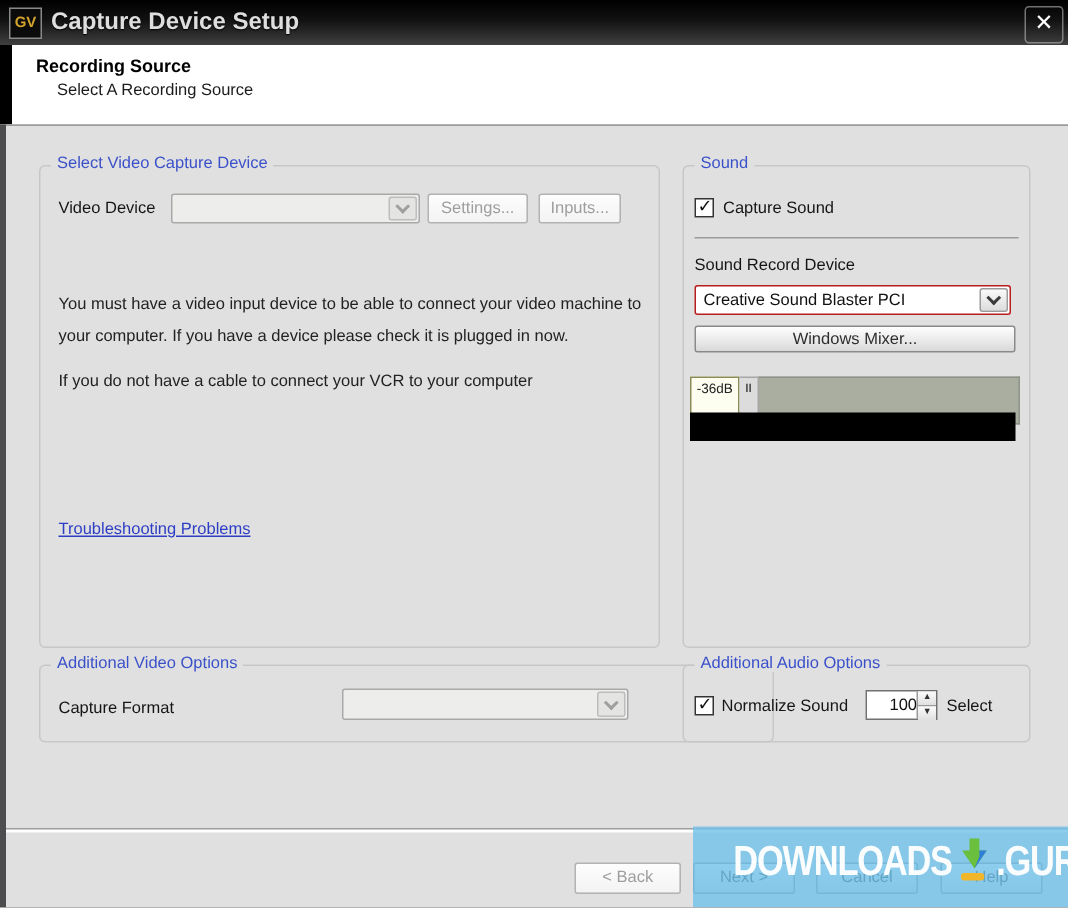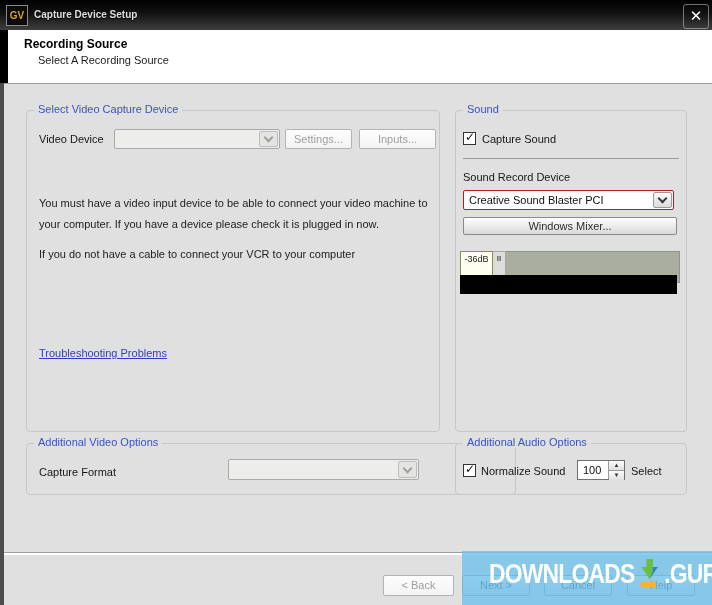--- a/index.html
+++ b/index.html
@@ -8,21 +8,21 @@
     font-family:"Liberation Sans","DejaVu Sans",sans-serif;
     background:#e0e0e0;
   }
   
   .titlebar{position:absolute;left:0;top:0;width:712px;height:30px;
     background:linear-gradient(180deg,#000 0%,#121212 45%,#3f3f3f 100%);}
   .app-icon{position:absolute;left:6px;top:5px;width:20px;height:19px;
     background:#0b0b0b;border:1px solid #8a8a8a;color:#d2a42b;
     font-size:10px;font-weight:bold;text-align:center;line-height:19px;}
   .t-title{position:absolute;left:34px;top:0;height:30px;line-height:30px;
-    color:#dedede;font-size:10px;font-weight:bold;text-shadow:0 1px 1px #000;}
+    color:#dedede;font-size:16px;font-weight:bold;text-shadow:0 1px 1px #000;}
   .close-btn{position:absolute;left:683px;top:4px;width:24px;height:23px;
     border:1px solid rgba(200,200,200,.55);border-radius:3px;
     color:#fff;font-size:15px;font-weight:bold;text-align:center;line-height:22px;cursor:pointer;}
   
   .header-band{position:absolute;left:0;top:30px;width:712px;height:53px;background:#000;}
   .header-panel{position:absolute;left:8px;top:0;width:704px;height:53px;background:#fff;}
   .h-title{position:absolute;left:16px;top:7px;font-size:12px;font-weight:bold;color:#000;}
   .h-sub{position:absolute;left:30px;top:24px;font-size:11px;color:#1c1c1c;}
   
   .body{position:absolute;left:0;top:83px;width:712px;height:522px;
@@ -58,21 +58,21 @@
   .meter-row{position:absolute;display:flex;height:32px;}
   .db-box{width:33px;background:#fdfdf0;border:1px solid #8b8b58;box-sizing:border-box;
     font-size:9px;color:#222;text-align:center;line-height:14px;}
   .pause-btn{width:13px;background:#dcdcdc;border:1px solid #a7a7a7;border-left:none;box-sizing:border-box;
     font-size:8px;font-weight:bold;color:#555;text-align:center;line-height:14px;cursor:pointer;}
   .meter-bar{flex:1;background:#a9aea0;border:1px solid #8f948a;border-left:none;box-sizing:border-box;}
   .black-rect{position:absolute;background:#000;}
   
   .spin-box{position:absolute;width:48px;height:20px;background:#fff;border:1px solid #707070;
     box-sizing:border-box;display:flex;}
-  .spin-value{flex:1;font-size:11px;color:#111;padding:3px 0 0 5px;}
+  .spin-value{flex:1;font-size:11px;color:#111;padding:3px 0 0 15px;}
   .spin-arrows{width:15px;display:flex;flex-direction:column;border-left:1px solid #9a9a9a;}
   .spin-up,.spin-down{flex:1;background:linear-gradient(180deg,#fbfbfb,#e0e0e0);
     font-size:6px;color:#333;text-align:center;line-height:9px;cursor:pointer;}
   .spin-up{border-bottom:1px solid #9a9a9a;}
   
   .footer-sep{position:absolute;left:4px;top:552px;width:708px;height:2px;
     background:#fff;border-top:1px solid #9e9e9e;}
   
   .watermark{position:absolute;left:462px;top:551px;width:250px;height:54px;
     background:rgba(113,193,234,.8);z-index:5;display:flex;align-items:flex-start;
@@ -105,21 +105,21 @@
   <div class="group" style="left:26px;top:110px;width:414px;height:322px;">
     <span class="group-label">Select Video Capture Device</span>
     <span class="lbl" style="left:12px;top:22px;">Video Device</span>
     <div class="combo disabled" style="left:87px;top:18px;width:166px;">
       <span class="ctext"></span>
       <span class="cbtn">
           <i class="chev"></i>
         </span>
     </div>
     <div class="btn disabled" style="left:258px;top:18px;width:67px;">Settings...</div>
-    <div class="btn disabled" style="left:332px;top:18px;width:77px;">Inputs...</div>
+    <div class="btn disabled" style="left:332px;top:18px;width:55px;">Inputs...</div>
 
     <div class="para" style="left:12px;top:82px;width:402px;line-height:21px;">You must have a video input device to be able to connect your video machine to your computer. If you have a device please check it is plugged in now.</div>
     <div class="para" style="left:12px;top:137px;width:402px;">If you do not have a cable to connect your VCR to your computer</div>
     <a class="lnk" style="left:12px;top:236px;">Troubleshooting Problems</a>
   </div>
 
   <div class="group" style="left:455px;top:110px;width:232px;height:322px;">
     <span class="group-label">Sound</span>
     <span class="checkbox" style="left:7px;top:21px;">
       <span class="mark">✓</span>

